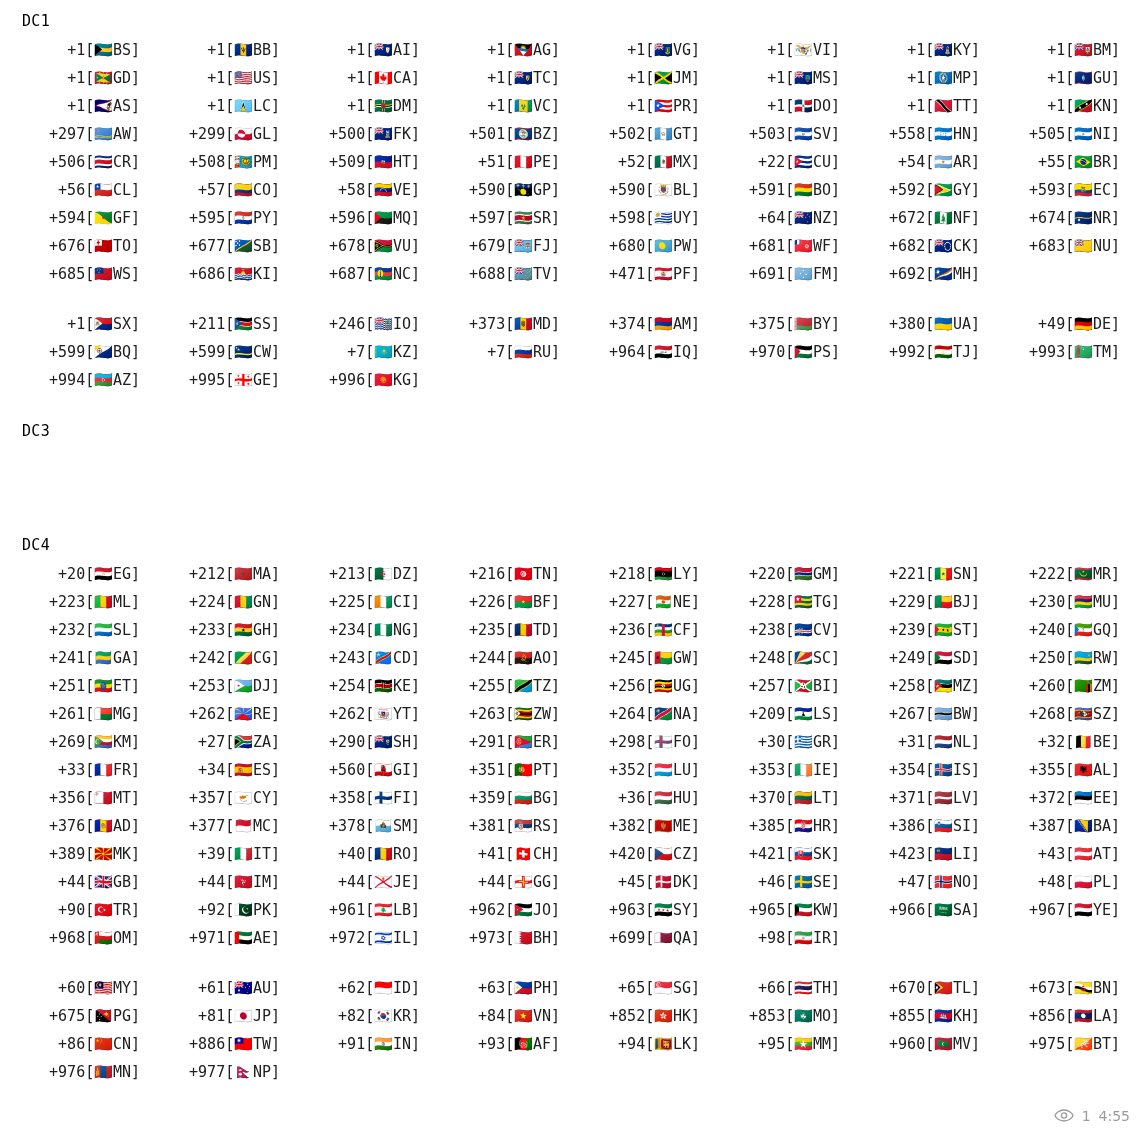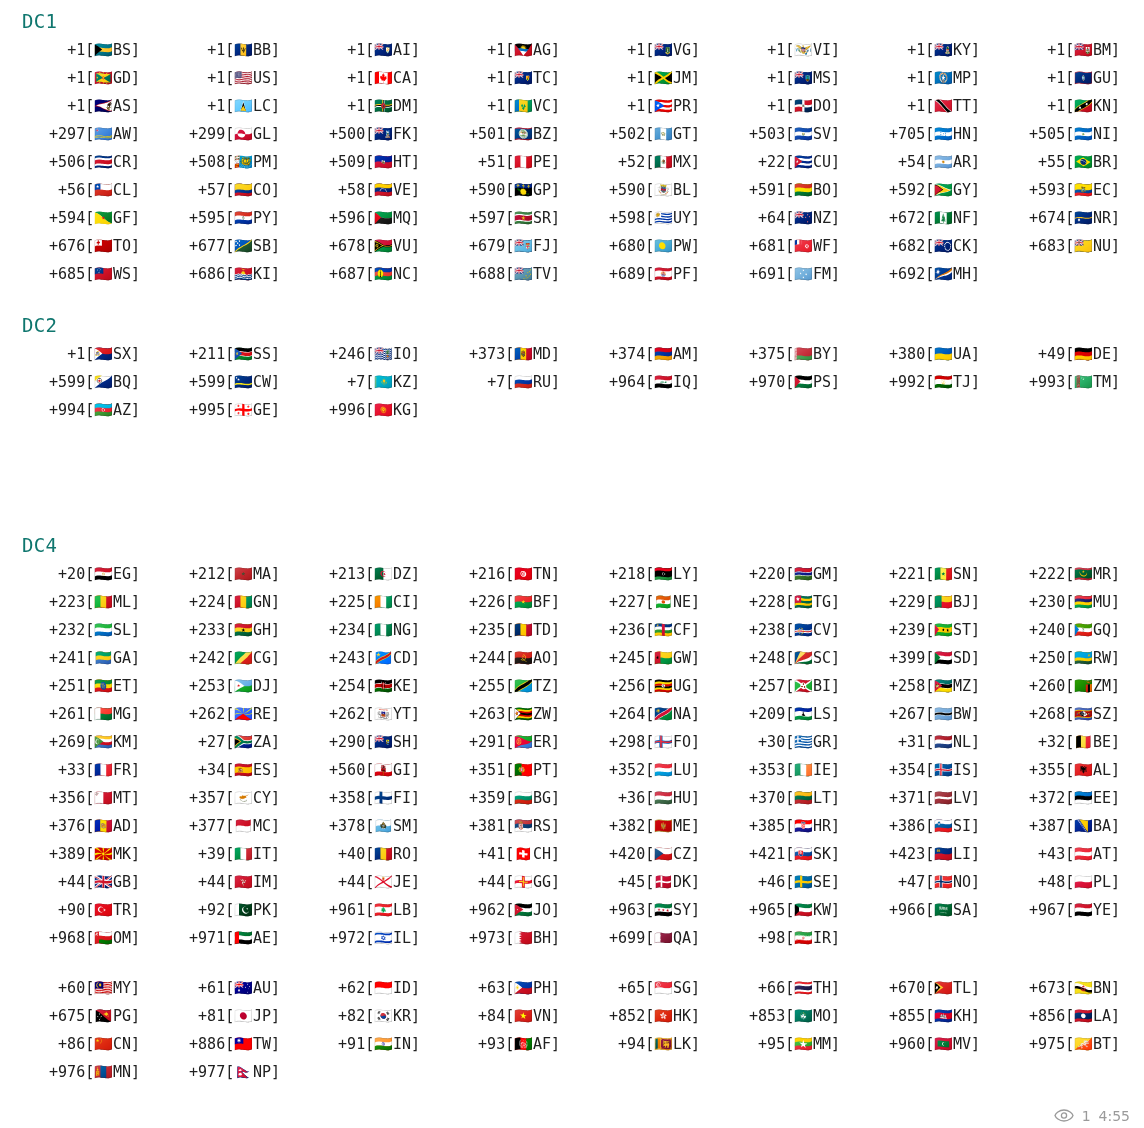--- a/index.html
+++ b/index.html
@@ -15,24 +15,24 @@
     position: relative;
     overflow: hidden;
   }
   .page {
     padding: 6px 0 0 0;
   }
   .group {
     margin: 0;
   }
   .group-title {
-    font-size: 19px;
+    font-size: 15px;
     line-height: 30px;
     padding-left: 22px;
-    color: #0f766e;
+    color: #000000;
     letter-spacing: 0.3px;
   }
   .rows {
     padding: 0;
   }
   .row {
     display: flex;
     flex-direction: row;
     height: 28px;
   }
@@ -114,21 +114,21 @@
             <div class="cell"><span class="code">+1[</span><span class="flag">🇹🇹</span><span class="code">TT]</span></div>
             <div class="cell"><span class="code">+1[</span><span class="flag">🇰🇳</span><span class="code">KN]</span></div>
           </div>
           <div class="row">
             <div class="cell"><span class="code">+297[</span><span class="flag">🇦🇼</span><span class="code">AW]</span></div>
             <div class="cell"><span class="code">+299[</span><span class="flag">🇬🇱</span><span class="code">GL]</span></div>
             <div class="cell"><span class="code">+500[</span><span class="flag">🇫🇰</span><span class="code">FK]</span></div>
             <div class="cell"><span class="code">+501[</span><span class="flag">🇧🇿</span><span class="code">BZ]</span></div>
             <div class="cell"><span class="code">+502[</span><span class="flag">🇬🇹</span><span class="code">GT]</span></div>
             <div class="cell"><span class="code">+503[</span><span class="flag">🇸🇻</span><span class="code">SV]</span></div>
-            <div class="cell"><span class="code">+705[</span><span class="flag">🇭🇳</span><span class="code">HN]</span></div>
+            <div class="cell"><span class="code">+558[</span><span class="flag">🇭🇳</span><span class="code">HN]</span></div>
             <div class="cell"><span class="code">+505[</span><span class="flag">🇳🇮</span><span class="code">NI]</span></div>
           </div>
           <div class="row">
             <div class="cell"><span class="code">+506[</span><span class="flag">🇨🇷</span><span class="code">CR]</span></div>
             <div class="cell"><span class="code">+508[</span><span class="flag">🇵🇲</span><span class="code">PM]</span></div>
             <div class="cell"><span class="code">+509[</span><span class="flag">🇭🇹</span><span class="code">HT]</span></div>
             <div class="cell"><span class="code">+51[</span><span class="flag">🇵🇪</span><span class="code">PE]</span></div>
             <div class="cell"><span class="code">+52[</span><span class="flag">🇲🇽</span><span class="code">MX]</span></div>
             <div class="cell"><span class="code">+22[</span><span class="flag">🇨🇺</span><span class="code">CU]</span></div>
             <div class="cell"><span class="code">+54[</span><span class="flag">🇦🇷</span><span class="code">AR]</span></div>
@@ -162,30 +162,29 @@
             <div class="cell"><span class="code">+680[</span><span class="flag">🇵🇼</span><span class="code">PW]</span></div>
             <div class="cell"><span class="code">+681[</span><span class="flag">🇼🇫</span><span class="code">WF]</span></div>
             <div class="cell"><span class="code">+682[</span><span class="flag">🇨🇰</span><span class="code">CK]</span></div>
             <div class="cell"><span class="code">+683[</span><span class="flag">🇳🇺</span><span class="code">NU]</span></div>
           </div>
           <div class="row">
             <div class="cell"><span class="code">+685[</span><span class="flag">🇼🇸</span><span class="code">WS]</span></div>
             <div class="cell"><span class="code">+686[</span><span class="flag">🇰🇮</span><span class="code">KI]</span></div>
             <div class="cell"><span class="code">+687[</span><span class="flag">🇳🇨</span><span class="code">NC]</span></div>
             <div class="cell"><span class="code">+688[</span><span class="flag">🇹🇻</span><span class="code">TV]</span></div>
-            <div class="cell"><span class="code">+689[</span><span class="flag">🇵🇫</span><span class="code">PF]</span></div>
+            <div class="cell"><span class="code">+471[</span><span class="flag">🇵🇫</span><span class="code">PF]</span></div>
             <div class="cell"><span class="code">+691[</span><span class="flag">🇫🇲</span><span class="code">FM]</span></div>
             <div class="cell"><span class="code">+692[</span><span class="flag">🇲🇭</span><span class="code">MH]</span></div>
             <div class="cell empty"></div>
           </div>
         </div>
         <div class="spacer-1"></div>
       </div>
       <div class="group">
-        <div class="group-title">DC2</div>
         <div class="rows">
           <div class="row">
             <div class="cell"><span class="code">+1[</span><span class="flag">🇸🇽</span><span class="code">SX]</span></div>
             <div class="cell"><span class="code">+211[</span><span class="flag">🇸🇸</span><span class="code">SS]</span></div>
             <div class="cell"><span class="code">+246[</span><span class="flag">🇮🇴</span><span class="code">IO]</span></div>
             <div class="cell"><span class="code">+373[</span><span class="flag">🇲🇩</span><span class="code">MD]</span></div>
             <div class="cell"><span class="code">+374[</span><span class="flag">🇦🇲</span><span class="code">AM]</span></div>
             <div class="cell"><span class="code">+375[</span><span class="flag">🇧🇾</span><span class="code">BY]</span></div>
             <div class="cell"><span class="code">+380[</span><span class="flag">🇺🇦</span><span class="code">UA]</span></div>
             <div class="cell"><span class="code">+49[</span><span class="flag">🇩🇪</span><span class="code">DE]</span></div>
@@ -207,20 +206,21 @@
             <div class="cell empty"></div>
             <div class="cell empty"></div>
             <div class="cell empty"></div>
             <div class="cell empty"></div>
             <div class="cell empty"></div>
           </div>
         </div>
         <div class="spacer-1"></div>
       </div>
       <div class="group">
+        <div class="group-title">DC3</div>
         <div class="rows">
           <div class="emptygroup"></div>
         </div>
         <div class="spacer-1"></div>
       </div>
       <div class="group">
         <div class="group-title">DC4</div>
         <div class="rows">
           <div class="row">
             <div class="cell"><span class="code">+20[</span><span class="flag">🇪🇬</span><span class="code">EG]</span></div>
@@ -252,21 +252,21 @@
             <div class="cell"><span class="code">+239[</span><span class="flag">🇸🇹</span><span class="code">ST]</span></div>
             <div class="cell"><span class="code">+240[</span><span class="flag">🇬🇶</span><span class="code">GQ]</span></div>
           </div>
           <div class="row">
             <div class="cell"><span class="code">+241[</span><span class="flag">🇬🇦</span><span class="code">GA]</span></div>
             <div class="cell"><span class="code">+242[</span><span class="flag">🇨🇬</span><span class="code">CG]</span></div>
             <div class="cell"><span class="code">+243[</span><span class="flag">🇨🇩</span><span class="code">CD]</span></div>
             <div class="cell"><span class="code">+244[</span><span class="flag">🇦🇴</span><span class="code">AO]</span></div>
             <div class="cell"><span class="code">+245[</span><span class="flag">🇬🇼</span><span class="code">GW]</span></div>
             <div class="cell"><span class="code">+248[</span><span class="flag">🇸🇨</span><span class="code">SC]</span></div>
-            <div class="cell"><span class="code">+399[</span><span class="flag">🇸🇩</span><span class="code">SD]</span></div>
+            <div class="cell"><span class="code">+249[</span><span class="flag">🇸🇩</span><span class="code">SD]</span></div>
             <div class="cell"><span class="code">+250[</span><span class="flag">🇷🇼</span><span class="code">RW]</span></div>
           </div>
           <div class="row">
             <div class="cell"><span class="code">+251[</span><span class="flag">🇪🇹</span><span class="code">ET]</span></div>
             <div class="cell"><span class="code">+253[</span><span class="flag">🇩🇯</span><span class="code">DJ]</span></div>
             <div class="cell"><span class="code">+254[</span><span class="flag">🇰🇪</span><span class="code">KE]</span></div>
             <div class="cell"><span class="code">+255[</span><span class="flag">🇹🇿</span><span class="code">TZ]</span></div>
             <div class="cell"><span class="code">+256[</span><span class="flag">🇺🇬</span><span class="code">UG]</span></div>
             <div class="cell"><span class="code">+257[</span><span class="flag">🇧🇮</span><span class="code">BI]</span></div>
             <div class="cell"><span class="code">+258[</span><span class="flag">🇲🇿</span><span class="code">MZ]</span></div>

